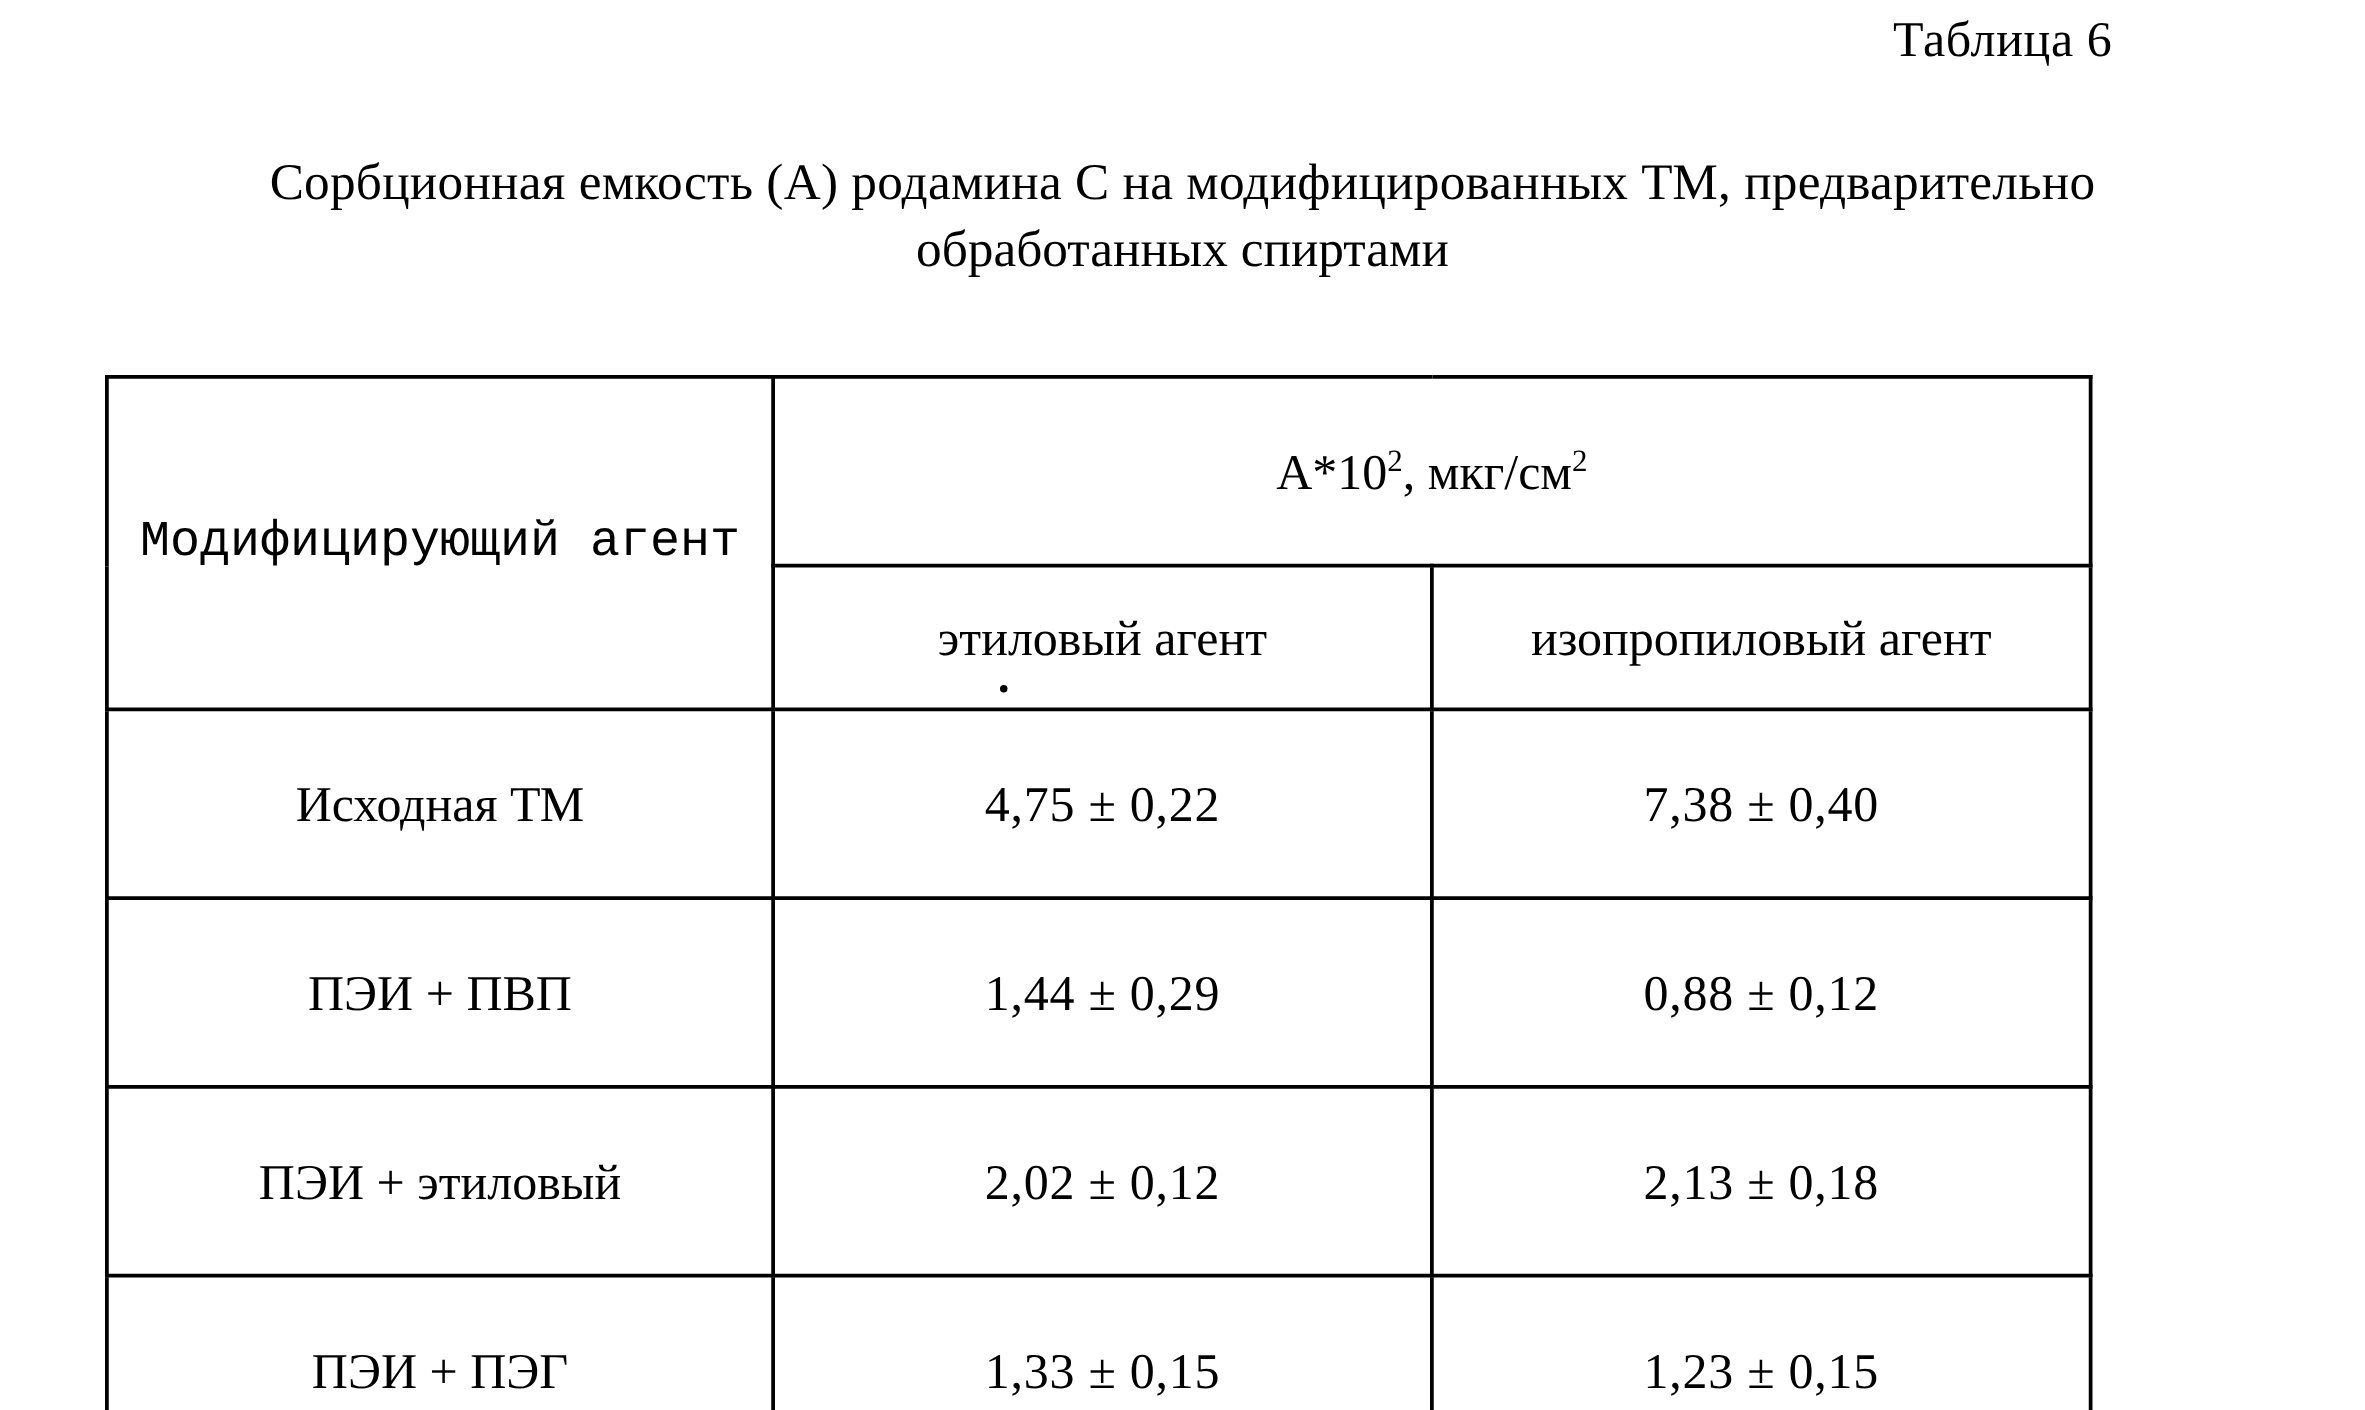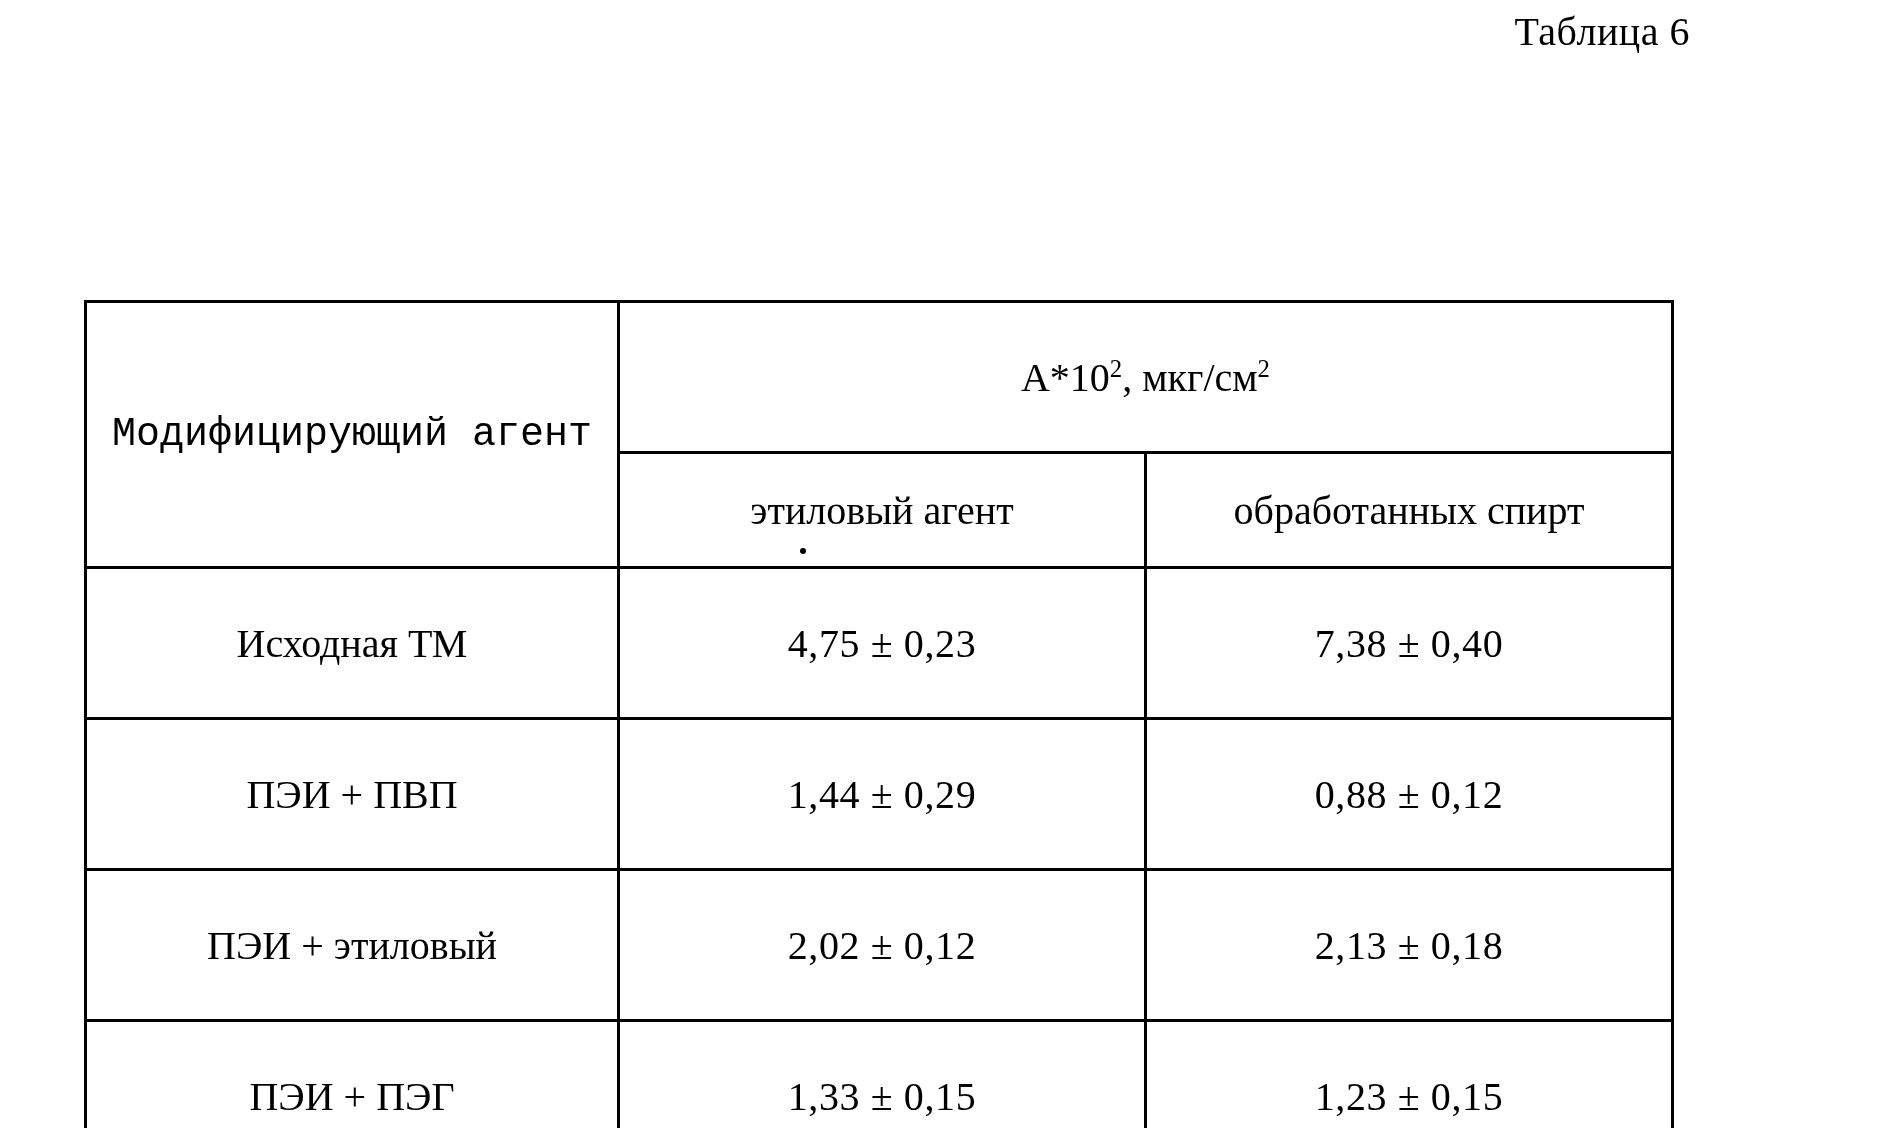--- a/index.html
+++ b/index.html
@@ -109,40 +109,44 @@
     border-radius: 50%;
   }
 </style>
 </head>
 <body>
 
 <div class="page">
 
   <div class="table-number">Таблица 6</div>
 
+  <div class="caption">
+    <span class="line1">Сорбционная емкость (А) родамина С на модифицированных ТМ, предварительно</span>
+    <span class="line2">обработанных спиртами</span>
+  </div>
 
   <div class="table-wrap">
     <table class="data">
       <tbody>
         <tr>
           <th class="agent-head" rowspan="2">
             <span class="agent-inner">Модифицирующий агент</span>
           </th>
           <th class="units-head" colspan="2">
             <span>А*10</span><sup>2</sup><span>, мкг/см</span><sup>2</sup>
           </th>
         </tr>
         <tr>
           <th class="sub-head">этиловый агент</th>
-          <th class="sub-head">обработанных спирт</th>
+          <th class="sub-head">изопропиловый агент</th>
         </tr>
 
         <tr>
           <td class="row-label">Исходная ТМ</td>
-          <td class="value">4,75 ± 0,23</td>
+          <td class="value">4,75 ± 0,22</td>
           <td class="value">7,38 ± 0,40</td>
         </tr>
         <tr>
           <td class="row-label">ПЭИ + ПВП</td>
           <td class="value">1,44 ± 0,29</td>
           <td class="value">0,88 ± 0,12</td>
         </tr>
         <tr>
           <td class="row-label">ПЭИ + этиловый</td>
           <td class="value">2,02 ± 0,12</td>

